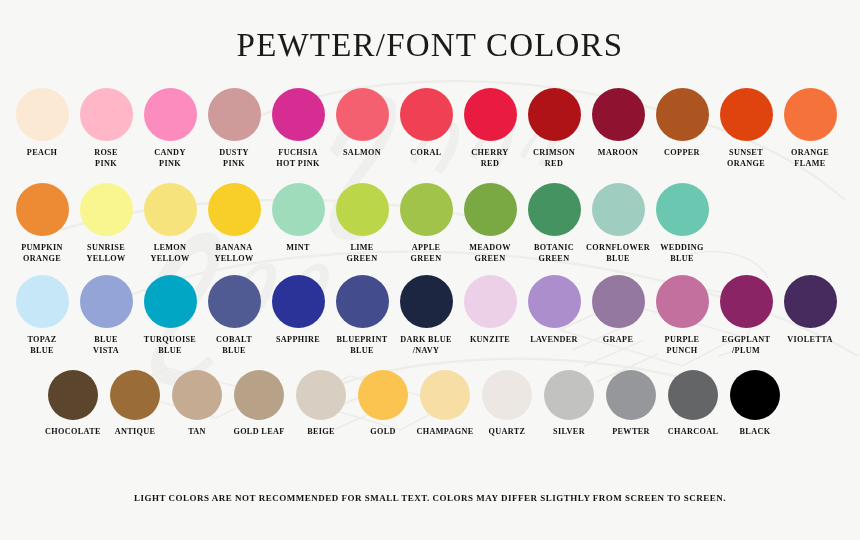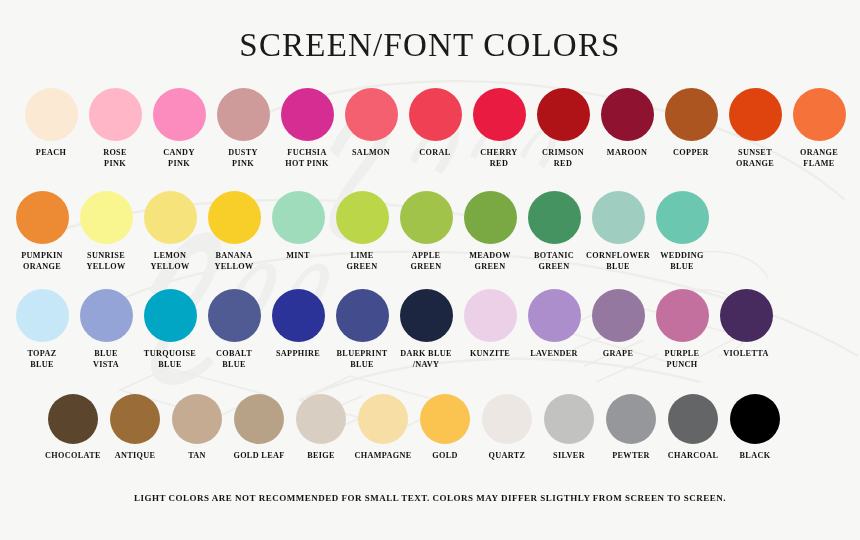--- a/index.html
+++ b/index.html
@@ -91,23 +91,23 @@
   .row-4 {
     padding-left: 42px;
   }
   .row-4 .swatch {
     width: 62px;
   }
   .row-4 .dot {
     width: 50px;
     height: 50px;
   }
-  .row-1 { margin-bottom: 22px; justify-content: center; }
-  .row-2 { margin-bottom: 17px; }
-  .row-3 { margin-bottom: 24px; }
+  .row-1 { margin-bottom: 14px; }
+  .row-2 { margin-bottom: 11px; }
+  .row-3 { margin-bottom: 14px; }
 
   .footer-note {
     position: absolute;
     left: 0;
     top: 493px;
     width: 860px;
     text-align: center;
     font-family: "Liberation Serif", "DejaVu Serif", serif;
     font-weight: 700;
     font-size: 9px;
@@ -145,21 +145,21 @@
       <path d="M596 382 l62 -28"></path>
       <path d="M300 400 l50 -24 l100 28 l-50 26 z"></path>
       <path d="M312 418 l50 -22"></path>
       <path d="M324 434 l50 -22"></path>
       <path d="M120 390 l48 -22 l96 26 l-48 24 z"></path>
       <path d="M660 300 c40 -18 70 -10 84 8 c14 18 2 42 -26 48"></path>
       <path d="M684 256 c40 -12 74 2 84 22"></path>
     </g>
   </svg>
 
-  <div class="page-title">SCREEN/FONT COLORS</div>
+  <div class="page-title">PEWTER/FONT COLORS</div>
 
   <div class="rows">
 
     <div class="swatch-row row-1">
       <div class="swatch">
           <span class="dot" style="background:#fce9d4"></span>
           <span class="swatch-label">PEACH</span>
         </div>
       <div class="swatch">
           <span class="dot" style="background:#ffb6c7"></span>
@@ -322,20 +322,25 @@
       <div class="swatch">
           <span class="dot" style="background:#9478a0"></span>
           <span class="swatch-label">GRAPE</span>
         </div>
       <div class="swatch">
           <span class="dot" style="background:#c4709e"></span>
           <span class="swatch-label">PURPLE
 PUNCH</span>
         </div>
       <div class="swatch">
+          <span class="dot" style="background:#8b2465"></span>
+          <span class="swatch-label">EGGPLANT
+/PLUM</span>
+        </div>
+      <div class="swatch">
           <span class="dot" style="background:#472a5e"></span>
           <span class="swatch-label">VIOLETTA</span>
         </div>
     </div>
 
     <div class="swatch-row row-4">
       <div class="swatch">
           <span class="dot" style="background:#5b452d"></span>
           <span class="swatch-label">CHOCOLATE</span>
         </div>
@@ -349,28 +354,28 @@
         </div>
       <div class="swatch">
           <span class="dot" style="background:#b7a287"></span>
           <span class="swatch-label">GOLD LEAF</span>
         </div>
       <div class="swatch">
           <span class="dot" style="background:#d9cec2"></span>
           <span class="swatch-label">BEIGE</span>
         </div>
       <div class="swatch">
+          <span class="dot" style="background:#fbc34f"></span>
+          <span class="swatch-label">GOLD</span>
+        </div>
+      <div class="swatch">
           <span class="dot" style="background:#f6dea4"></span>
           <span class="swatch-label">CHAMPAGNE</span>
         </div>
       <div class="swatch">
-          <span class="dot" style="background:#fbc34f"></span>
-          <span class="swatch-label">GOLD</span>
-        </div>
-      <div class="swatch">
           <span class="dot" style="background:#ece7e2"></span>
           <span class="swatch-label">QUARTZ</span>
         </div>
       <div class="swatch">
           <span class="dot" style="background:#c2c3c0"></span>
           <span class="swatch-label">SILVER</span>
         </div>
       <div class="swatch">
           <span class="dot" style="background:#95979a"></span>
           <span class="swatch-label">PEWTER</span>

